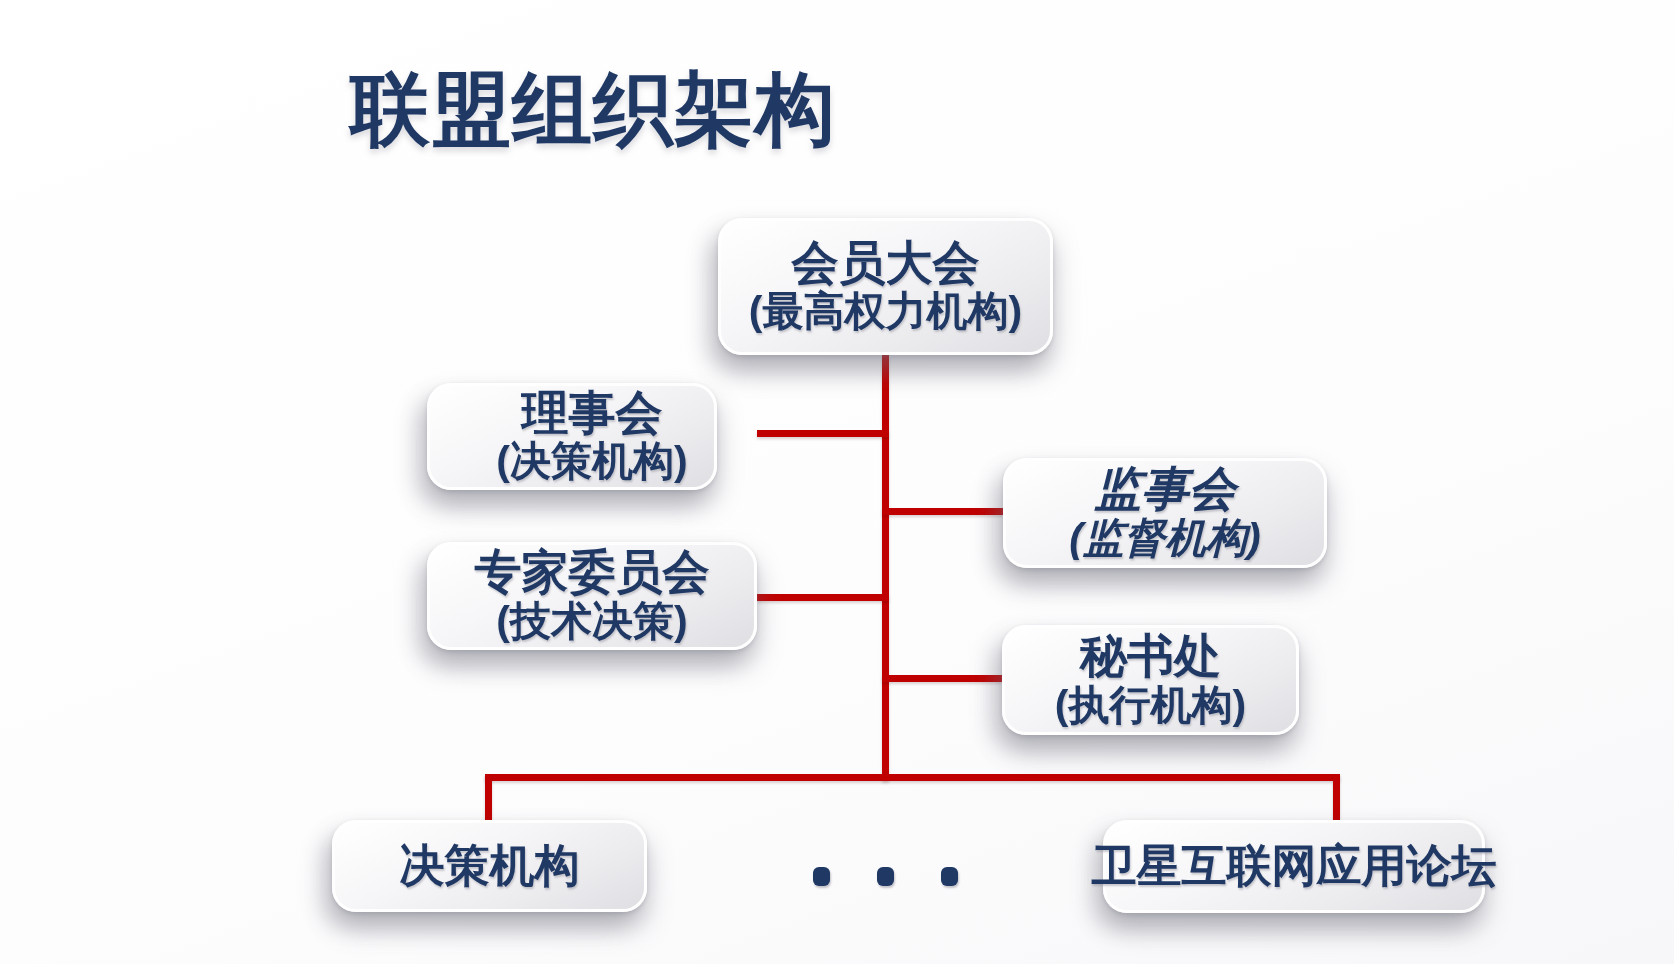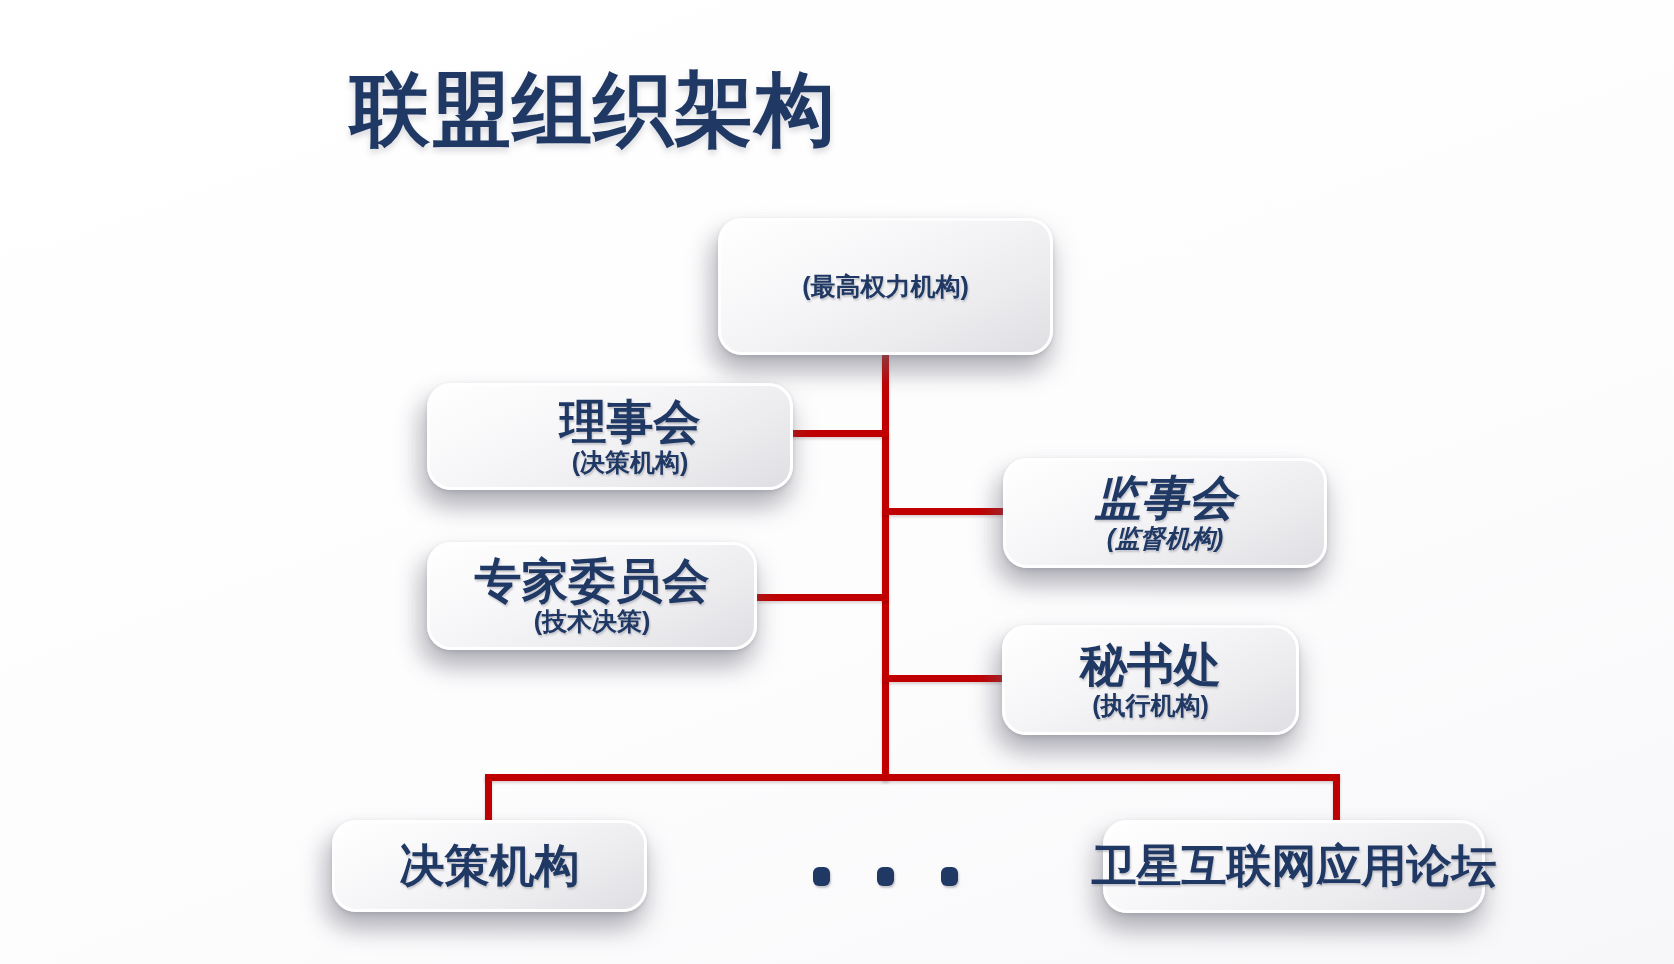--- a/index.html
+++ b/index.html
@@ -29,21 +29,21 @@
     display:flex;flex-direction:column;align-items:center;justify-content:center;
     color:var(--navy,#1f3864);
     text-align:center;
   }
   .node-title{
     font-size:47px;font-weight:bold;line-height:1.08;
     white-space:nowrap;
     text-shadow:1px 2px 2px rgba(140,140,150,.45);
   }
   .node-sub{
-    font-size:25px;font-weight:bold;line-height:1.15;
+    font-size:41px;font-weight:bold;line-height:1.15;
     white-space:nowrap;
     text-shadow:1px 2px 2px rgba(140,140,150,.45);
   }
   .leaf .node-title{font-size:45px;}
   .line{
     position:absolute;
     background:var(--red,#c00000);
     box-shadow:0 2px 3px rgba(60,0,0,.18);
   }
   .dots{
@@ -66,24 +66,25 @@
   <div class="line" style="left:882px;top:355px;width:7px;height:426px;"></div>
   <div class="line" style="left:757px;top:430px;width:132px;height:7px;"></div>
   <div class="line" style="left:882px;top:508px;width:121px;height:7px;"></div>
   <div class="line" style="left:757px;top:594px;width:132px;height:7px;"></div>
   <div class="line" style="left:882px;top:675px;width:120px;height:7px;"></div>
   <div class="line" style="left:485px;top:774px;width:855px;height:7px;"></div>
   <div class="line" style="left:485px;top:774px;width:7px;height:47px;"></div>
   <div class="line" style="left:1333px;top:774px;width:7px;height:50px;"></div>
 
   <div class="node" style="left:718px;top:218px;width:335px;height:137px;">
+    <div class="node-title">会员大会</div>
     <div class="node-sub">(最高权力机构)</div>
   </div>
 
-  <div class="node" style="left:427px;top:383px;width:366px;height:107px;padding-left:40px;">
+  <div class="node" style="left:427px;top:383px;width:290px;height:107px;padding-left:40px;">
     <div class="node-title">理事会</div>
     <div class="node-sub">(决策机构)</div>
   </div>
 
   <div class="node" style="left:427px;top:542px;width:330px;height:108px;">
     <div class="node-title">专家委员会</div>
     <div class="node-sub">(技术决策)</div>
   </div>
 
   <div class="node" style="left:1003px;top:458px;width:324px;height:110px;font-style:italic;">

